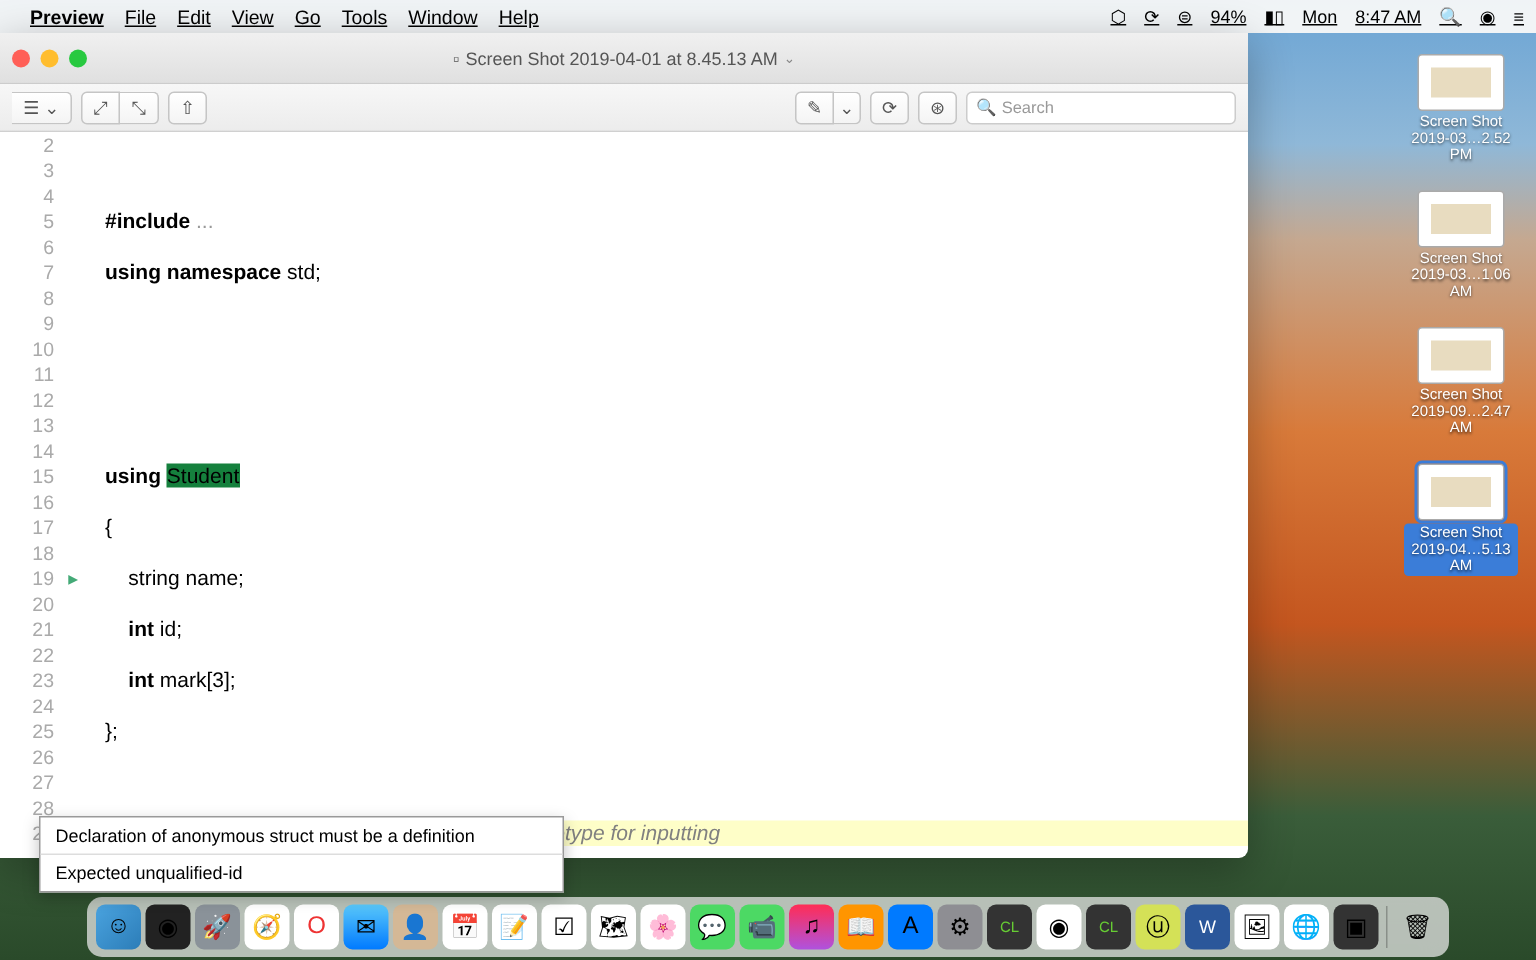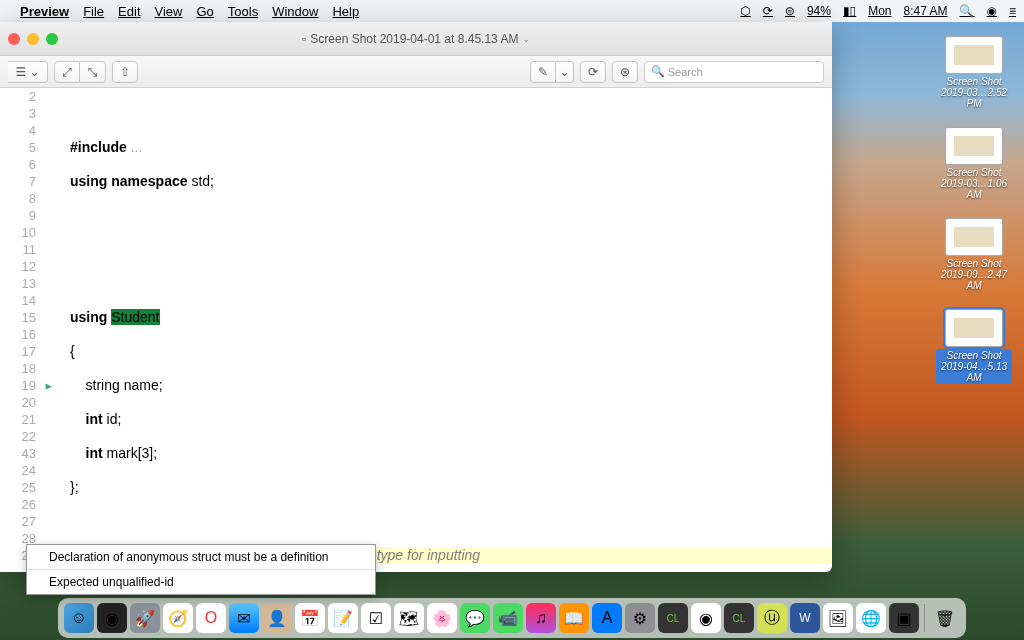--- a/index.html
+++ b/index.html
@@ -29,27 +29,27 @@
 .gutter{width:46px;background:#fff;text-align:right;padding-right:10px;color:#aaa;font-size:13px;padding-top:0;}
 .fold{width:20px;background:#fff;}
 .code{flex:1;padding-left:4px;white-space:pre;position:relative;}
 .code .ln{height:17px;}
 .kw{color:#000;font-weight:bold;}
 .cm{color:#808080;font-style:italic;}
 .hly{background:#fefec8;}
 .struct-name{background:#15803d;}
 .paren-hl{background:#ffe89c;}
 .tooltip{position:absolute;top:544px;left:26px;background:#fff;border:1px solid #999;box-shadow:0 3px 10px rgba(0,0,0,0.25);font-size:12px;font-family:-apple-system,sans-serif;width:350px;z-index:50;}
-.tooltip div{padding:5px 22px;border-bottom:1px solid #ddd;}
+.tooltip div{padding:5px 10px;border-bottom:1px solid #ddd;}
 .tooltip div:last-child{border-bottom:none;}
 .desktop-icons{position:absolute;right:12px;top:36px;display:flex;flex-direction:column;gap:18px;width:76px;}
 .di{display:flex;flex-direction:column;align-items:center;gap:2px;}
 .di .thumb{width:58px;height:38px;background:#fff;border:1px solid #aaa;border-radius:3px;position:relative;}
 .di .thumb::after{content:"";position:absolute;top:8px;left:8px;right:8px;bottom:8px;background:#e8dcc0;}
-.di .lbl{font-size:10px;color:#fff;text-align:center;text-shadow:0 1px 2px rgba(0,0,0,0.7);line-height:11px;font-style:italic;}
+.di .lbl{font-size:10px;color:#fff;text-align:center;text-shadow:0 1px 2px rgba(0,0,0,0.7);line-height:11px;}
 .di.sel .lbl{background:#3b7dd8;border-radius:3px;padding:1px 3px;}
 .di.sel .thumb{outline:2px solid #3b7dd8;}
 .dock{position:absolute;bottom:2px;left:50%;transform:translateX(-50%);height:40px;background:rgba(230,230,230,0.75);border-radius:10px;display:flex;align-items:center;padding:0 6px;gap:3px;backdrop-filter:blur(10px);}
 .dock .app{width:30px;height:30px;border-radius:6px;display:flex;align-items:center;justify-content:center;font-size:16px;}
 .dock .sep{width:1px;height:28px;background:rgba(0,0,0,0.25);margin:0 2px;}
 .partial-word{position:absolute;top:85px;left:0;font-size:13px;color:#555;font-family:-apple-system;}
 </style>
 </head>
 <body>
 
@@ -126,21 +126,21 @@
         <div>13</div>
         <div>14</div>
         <div>15</div>
         <div>16</div>
         <div>17</div>
         <div>18</div>
         <div style="position:relative;">19<span style="position:absolute;right:-16px;color:#4a7;">▸</span></div>
         <div>20</div>
         <div>21</div>
         <div>22</div>
-        <div>43</div>
+        <div>23</div>
         <div>24</div>
         <div>25</div>
         <div>26</div>
         <div>27</div>
         <div>28</div>
         <div>29</div>
     </div>
     <div class="fold"></div>
     <div class="code">
 <div class="ln"></div>

